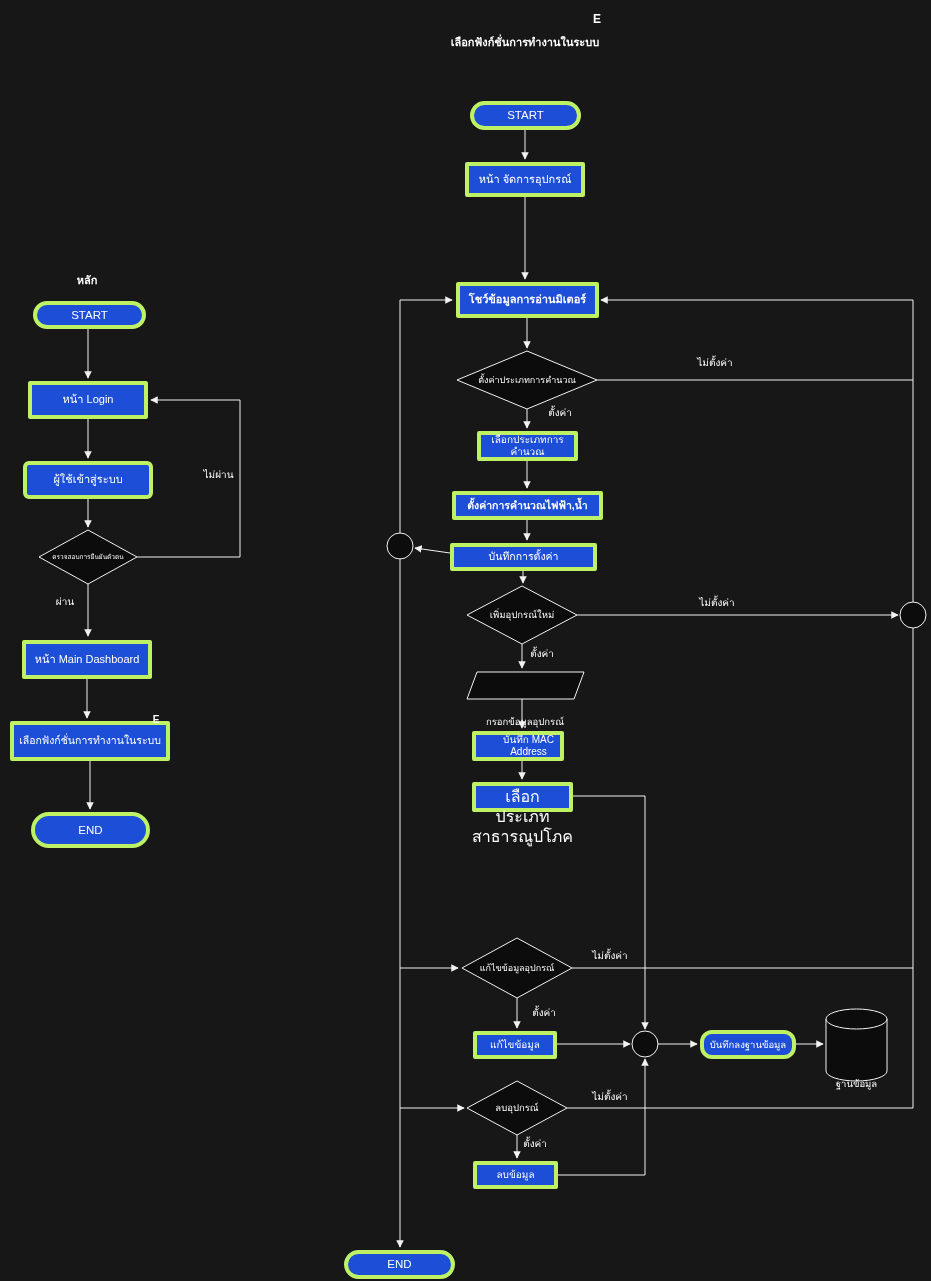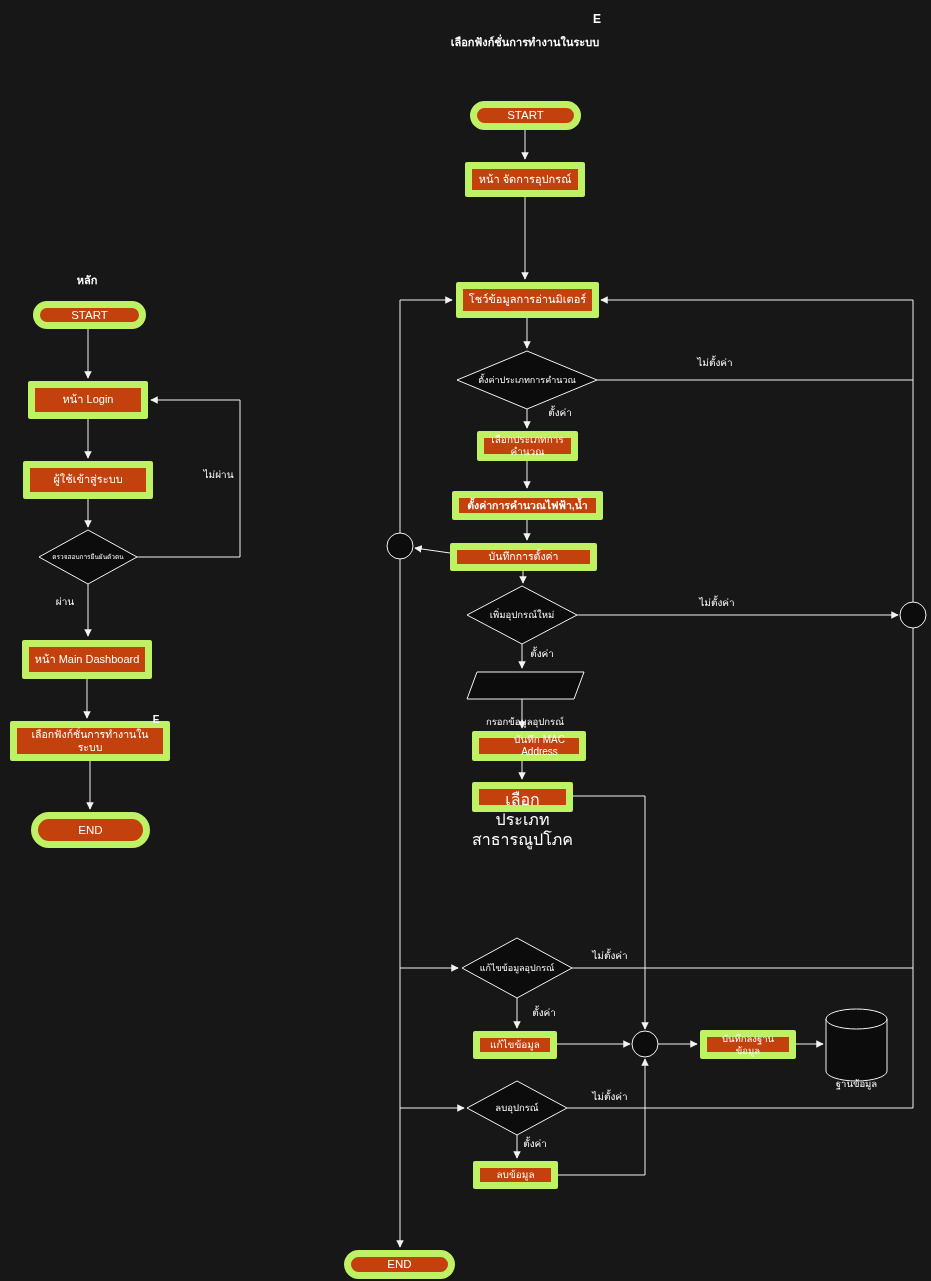--- a/index.html
+++ b/index.html
@@ -3,21 +3,21 @@
 <meta charset="utf-8">
 <style>
   html,body{margin:0;padding:0;background:#171717;}
   #canvas{
     position:relative;width:931px;height:1281px;background:#171717;overflow:hidden;
     font-family:"Liberation Sans","DejaVu Sans",sans-serif;color:#ffffff;
   }
   #wires{position:absolute;left:0;top:0;z-index:1;}
   .node{
     position:absolute;z-index:2;box-sizing:border-box;
-    border:7px solid #bef264;background:#c2410c;border-radius:2px;
+    border:4px solid #bef264;background:#1d4ed8;border-radius:2px;
     display:flex;flex-direction:column;justify-content:center;align-items:center;
     text-align:center;font-size:11px;line-height:1.25;padding:1px 3px;
   }
   .stadium{border-radius:999px;font-size:11.5px;}
   .overlay{
     position:absolute;z-index:3;background:transparent;border:none;
     display:flex;flex-direction:column;justify-content:center;align-items:center;
     text-align:right;line-height:1.2;
   }
   .elabel{
@@ -98,65 +98,65 @@
       <ellipse cx="856.5" cy="1019" rx="30.5" ry="10"></ellipse>
     </g>
   </svg>
 
   <div class="heading" style="left:577px;top:12px;width:40px;font-size:12px;">E</div>
   <div class="heading" style="left:400px;top:33px;width:250px;font-size:11px;">เลือกฟังก์ชั่นการทำงานในระบบ</div>
   <div class="heading" style="left:47px;top:271px;width:80px;font-size:11px;">หลัก</div>
 
   <div class="node stadium" style="left:33px;top:301px;width:113px;height:28px;">START</div>
   <div class="node" style="left:28px;top:381px;width:120px;height:38px;">หน้า Login</div>
-  <div class="node" style="left:23px;top:461px;width:130px;height:38px;">ผู้ใช้เข้าสู่ระบบ</div>
+  <div class="node" style="left:23px;top:461px;width:130px;height:38px;border-radius:6px;">ผู้ใช้เข้าสู่ระบบ</div>
   <div class="overlay" style="left:40px;top:542px;width:96px;height:30px;font-size:6.5px;">ตรวจสอบการยืนยันตัวตน</div>
   <div class="elabel" style="left:45px;top:596px;width:40px;">ผ่าน</div>
   <div class="elabel" style="left:196px;top:469px;width:45px;">ไม่ผ่าน</div>
   <div class="node" style="left:22px;top:640px;width:130px;height:39px;">หน้า Main Dashboard</div>
   <div class="elabel" style="left:146px;top:714px;width:20px;font-weight:bold;">E</div>
   <div class="node" style="left:10px;top:721px;width:160px;height:40px;font-size:10.5px;">เลือกฟังก์ชั่นการทำงานในระบบ</div>
   <div class="node stadium" style="left:31px;top:812px;width:119px;height:36px;">END</div>
 
   <div class="node stadium" style="left:470px;top:101px;width:111px;height:29px;">START</div>
   <div class="node" style="left:465px;top:162px;width:120px;height:35px;">หน้า จัดการอุปกรณ์</div>
-  <div class="node" style="left:456px;top:282px;width:143px;height:36px;">โชว์ข้อมูลการอ่านมิเตอร์</div>
+  <div class="node" style="left:456px;top:282px;width:143px;height:36px;font-weight:bold;">โชว์ข้อมูลการอ่านมิเตอร์</div>
 
   <div class="overlay" style="left:462px;top:366px;width:130px;height:28px;font-size:9px;">ตั้งค่าประเภทการคำนวณ</div>
   <div class="elabel" style="left:685px;top:357px;width:60px;">ไม่ตั้งค่า</div>
   <div class="elabel" style="left:540px;top:407px;width:40px;">ตั้งค่า</div>
 
   <div class="node" style="left:477px;top:431px;width:101px;height:30px;font-size:10px;">
     <span>เลือกประเภทการ</span>
     <span>คำนวณ</span>
   </div>
   <div class="node" style="left:452px;top:491px;width:151px;height:29px;font-size:10.5px;font-weight:bold;">ตั้งค่าการคำนวณไฟฟ้า,น้ำ</div>
   <div class="node" style="left:450px;top:543px;width:147px;height:28px;font-size:10.5px;">บันทึกการตั้งค่า</div>
 
   <div class="overlay" style="left:467px;top:607px;width:110px;height:16px;font-size:9.5px;">เพิ่มอุปกรณ์ใหม่</div>
   <div class="elabel" style="left:687px;top:597px;width:60px;">ไม่ตั้งค่า</div>
   <div class="elabel" style="left:522px;top:648px;width:40px;">ตั้งค่า</div>
 
   <div class="overlay" style="left:470px;top:714px;width:110px;height:16px;font-size:9.5px;">กรอกข้อมูลอุปกรณ์</div>
 
-  <div class="node" style="left:472px;top:731px;width:114px;height:30px;font-size:10px;padding-left:24px;">
+  <div class="node" style="left:472px;top:731px;width:92px;height:30px;font-size:10px;padding-left:24px;">
     <span>บันทึก MAC</span>
     <span>Address</span>
   </div>
   <div class="node" style="left:472px;top:782px;width:101px;height:30px;font-size:16px;justify-content:space-between;">
     <span>เลือกประเภท</span>
     <span>สาธารณูปโภค</span>
   </div>
 
   <div class="overlay" style="left:462px;top:960px;width:110px;height:16px;font-size:9px;">แก้ไขข้อมูลอุปกรณ์</div>
   <div class="elabel" style="left:580px;top:950px;width:60px;">ไม่ตั้งค่า</div>
   <div class="elabel" style="left:524px;top:1007px;width:40px;">ตั้งค่า</div>
   <div class="node" style="left:473px;top:1031px;width:84px;height:28px;font-size:10px;">แก้ไขข้อมูล</div>
 
-  <div class="node" style="left:700px;top:1030px;width:96px;height:29px;font-size:9.5px;">บันทึกลงฐานข้อมูล</div>
+  <div class="node" style="left:700px;top:1030px;width:96px;height:29px;font-size:9.5px;border-radius:12px;">บันทึกลงฐานข้อมูล</div>
   <div class="overlay" style="left:826px;top:1044px;width:61px;height:16px;font-size:9.5px;margin-top:32px;">ฐานข้อมูล</div>
 
   <div class="overlay" style="left:467px;top:1100px;width:100px;height:16px;font-size:9.5px;">ลบอุปกรณ์</div>
   <div class="elabel" style="left:580px;top:1091px;width:60px;">ไม่ตั้งค่า</div>
   <div class="elabel" style="left:515px;top:1138px;width:40px;">ตั้งค่า</div>
   <div class="node" style="left:473px;top:1161px;width:85px;height:28px;font-size:10px;">ลบข้อมูล</div>
 
   <div class="node stadium" style="left:344px;top:1250px;width:111px;height:29px;">END</div>
 
 </div>

